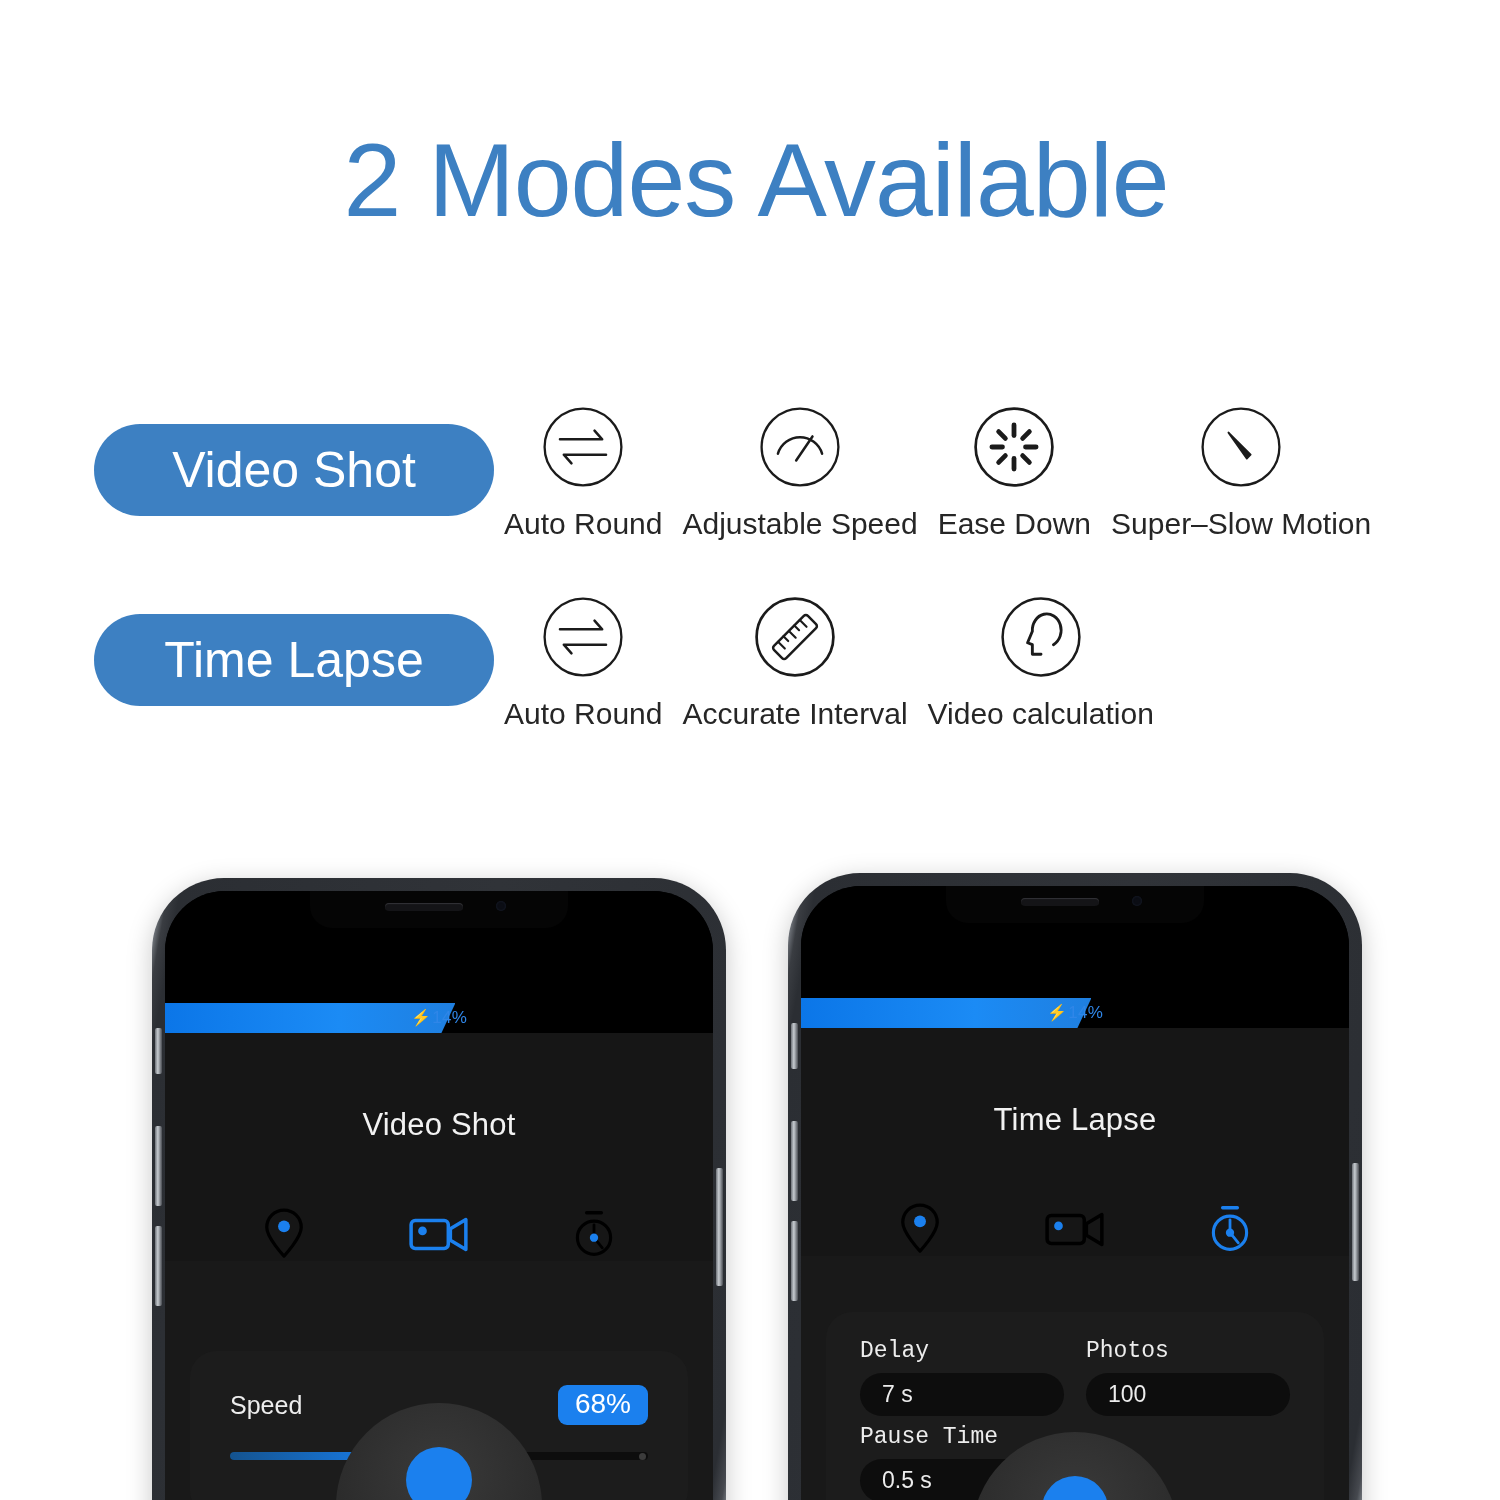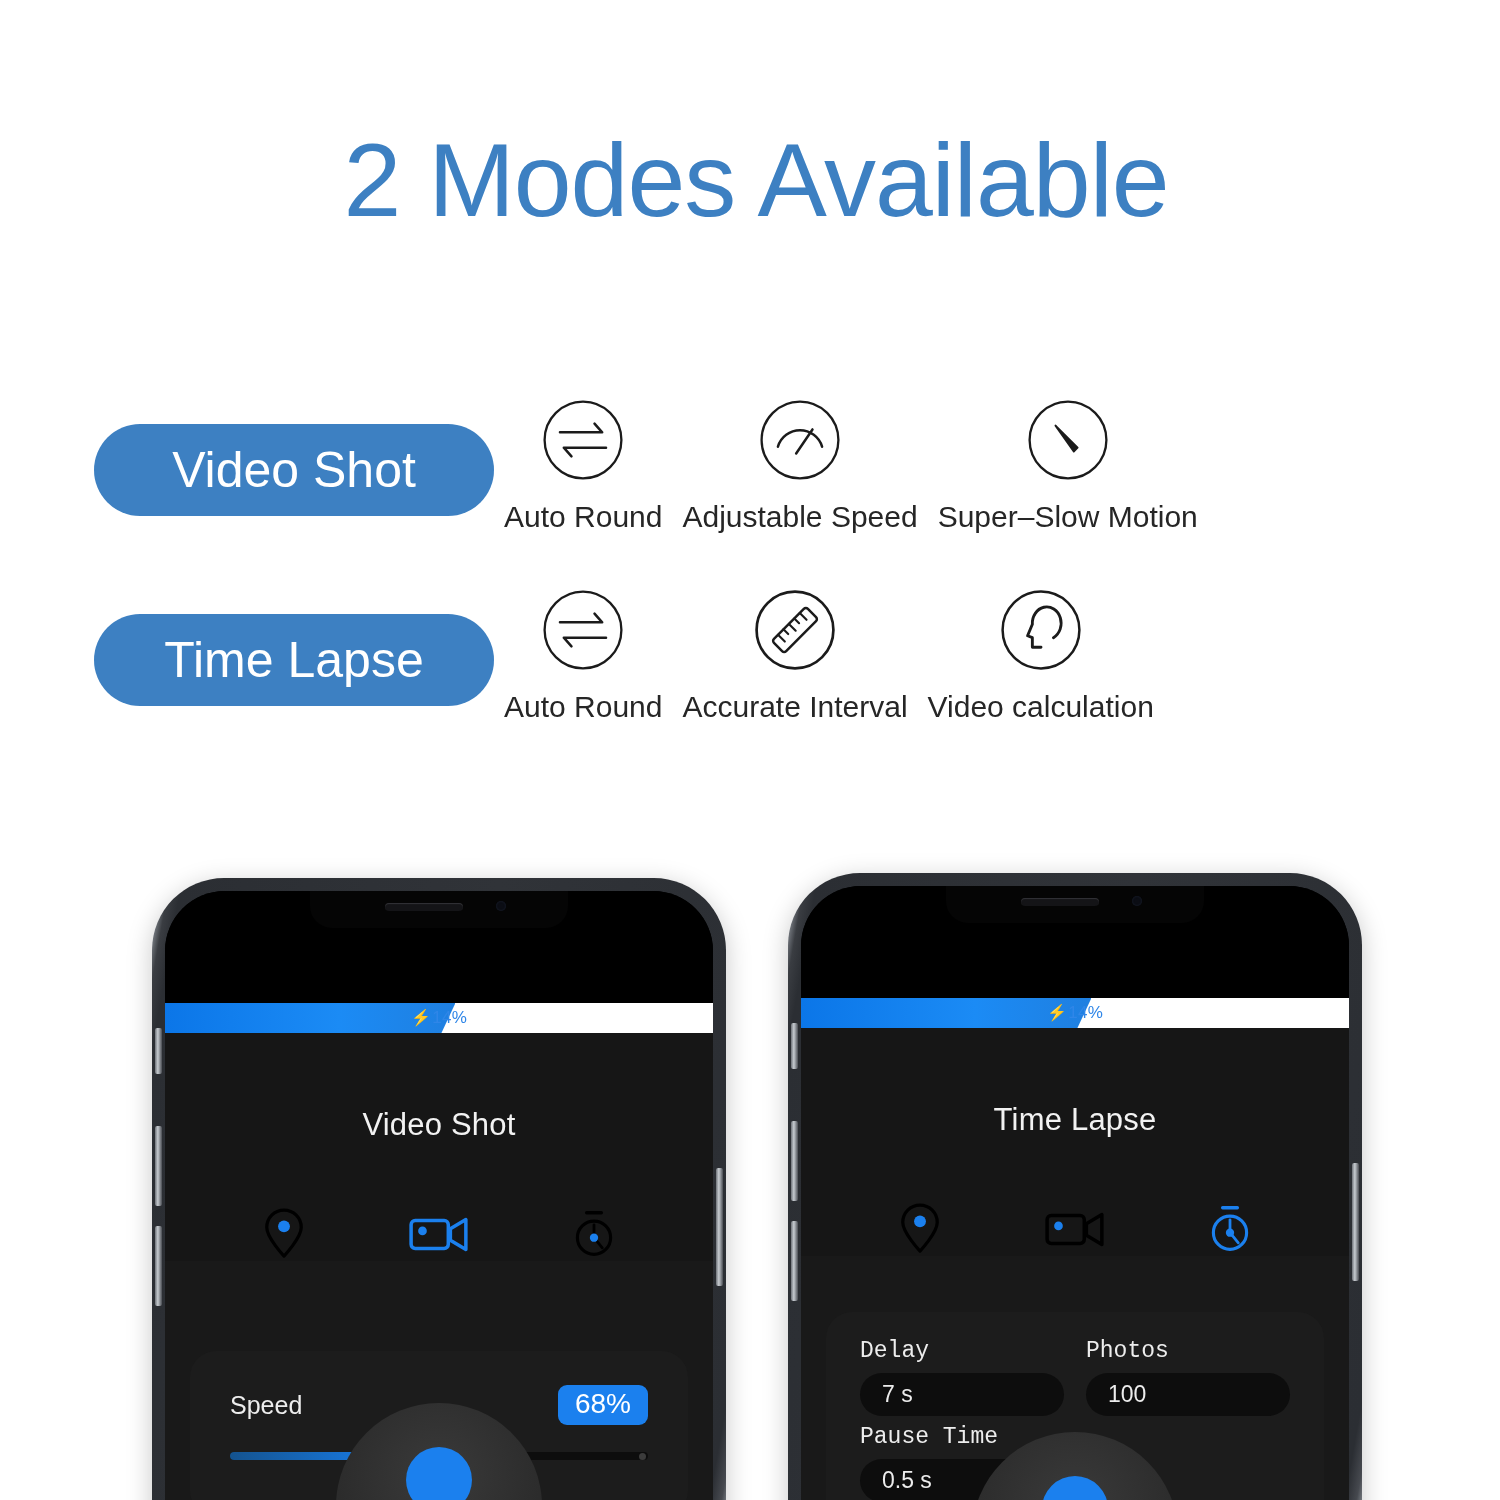--- a/index.html
+++ b/index.html
@@ -56,21 +56,21 @@
     display: flex;
     align-items: center;
     justify-content: center;
     letter-spacing: 0px;
     box-sizing: border-box;
   }
 
   .feat-list {
     position: absolute;
     left: 494px;
-    top: 0;
+    top: 7px;
     display: flex;
     align-items: flex-start;
     justify-content: flex-end;
   }
   .feat {
     display: flex;
     flex-direction: column;
     align-items: center;
     padding: 0 10px;
   }
@@ -173,21 +173,21 @@
   .app-area {
     position: absolute;
     left: 0; right: 0;
     top: 112px;
     bottom: 0;
     background: #161616;
   }
   .battery-strip {
     position: relative;
     height: 30px;
-    background: #ffffff;
+    background: #000000;
     display: flex;
     align-items: center;
   }
   .battery-fill {
     position: absolute;
     left: 0; top: 0; bottom: 0;
     width: 53%;
     background: linear-gradient(90deg, #0b76e8 0%, #1b8bf5 60%, #1f7fe0 100%);
     clip-path: polygon(0 0, 100% 0, calc(100% - 14px) 100%, 0 100%);
   }
@@ -407,20 +407,38 @@
         <span class="feat-icon">
           <svg viewBox="0 0 100 100" width="96" height="96">
             <circle cx="50" cy="50" r="40" fill="none" stroke="#1b1b1b" stroke-width="2.4"></circle>
             <path d="M27 57 A24 24 0 0 1 73 57" fill="none" stroke="#1b1b1b" stroke-width="2.6" stroke-linecap="round"></path>
             <path d="M63 39 L46 64" fill="none" stroke="#1b1b1b" stroke-width="2.6" stroke-linecap="round"></path>
           </svg>
         </span>
         <span class="feat-label">Adjustable Speed</span>
       </div>
 
+      <div class="feat">
+        <span class="feat-icon">
+          <svg viewBox="0 0 100 100" width="96" height="96">
+            <circle cx="50" cy="50" r="40" fill="none" stroke="#1b1b1b" stroke-width="2.8"></circle>
+            <g stroke="#1b1b1b" stroke-width="5" stroke-linecap="round">
+              <line x1="50" y1="27" x2="50" y2="38"></line>
+              <line x1="50" y1="62" x2="50" y2="73"></line>
+              <line x1="27" y1="50" x2="38" y2="50"></line>
+              <line x1="62" y1="50" x2="73" y2="50"></line>
+              <line x1="34" y1="34" x2="41" y2="41"></line>
+              <line x1="59" y1="59" x2="66" y2="66"></line>
+              <line x1="66" y1="34" x2="59" y2="41"></line>
+              <line x1="41" y1="59" x2="34" y2="66"></line>
+            </g>
+          </svg>
+        </span>
+        <span class="feat-label">Ease Down</span>
+      </div>
 
       <div class="feat">
         <span class="feat-icon">
           <svg viewBox="0 0 100 100" width="96" height="96">
             <circle cx="50" cy="50" r="40" fill="none" stroke="#1b1b1b" stroke-width="2.4"></circle>
             <path d="M37 35 L60 58 L56 62 Z" fill="#1b1b1b" stroke="#1b1b1b" stroke-width="2" stroke-linejoin="round"></path>
           </svg>
         </span>
         <span class="feat-label">Super–Slow Motion</span>
       </div>

